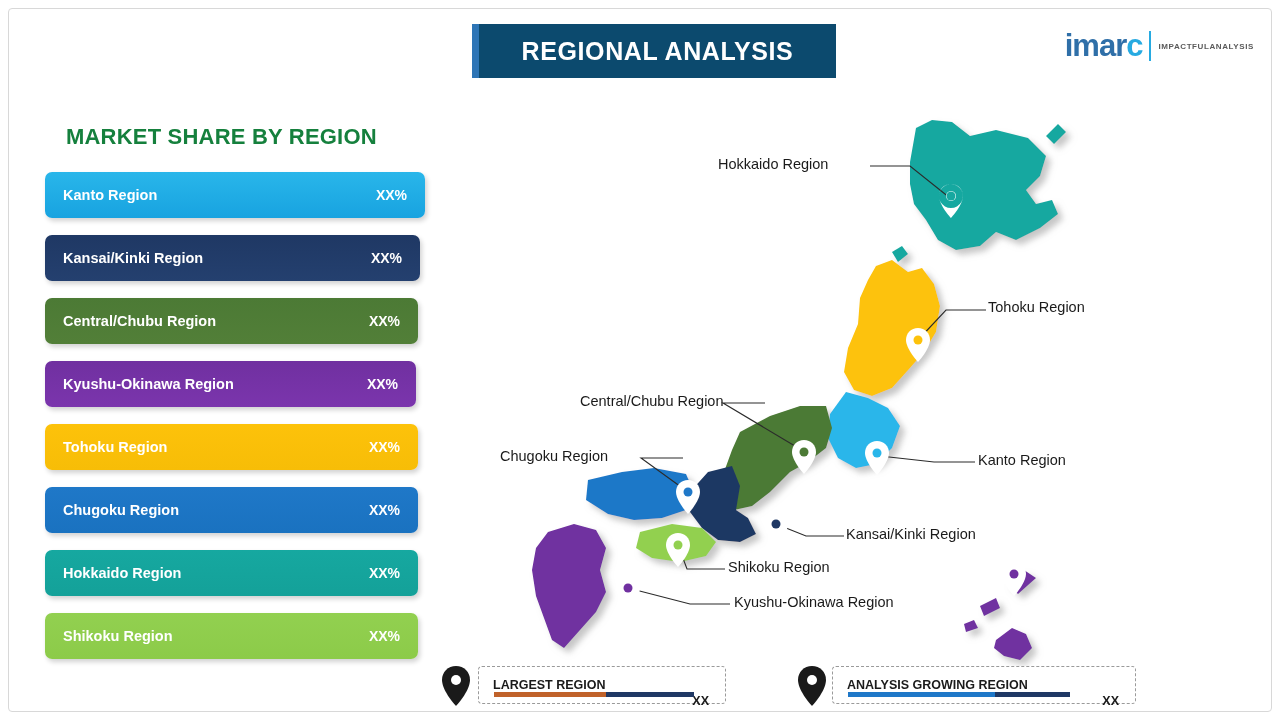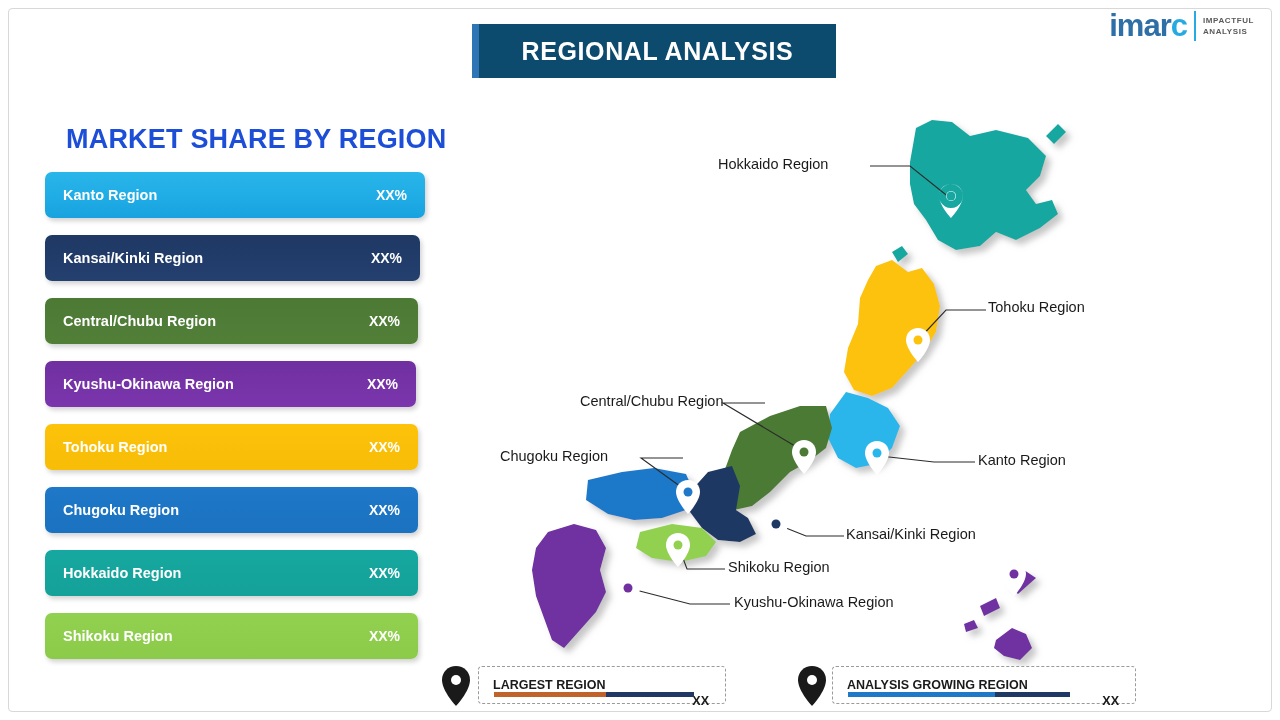--- a/index.html
+++ b/index.html
@@ -16,29 +16,29 @@
   
   .title-banner{
     position:absolute;left:472px;top:24px;width:364px;height:54px;
     background:#0c4a6e;border-left:7px solid #2e75b6;
     box-sizing:border-box;display:flex;align-items:center;justify-content:center;
   }
   .title-banner .t{
     color:#ffffff;font-size:25px;font-weight:bold;letter-spacing:.6px;
   }
   
-  .logo{position:absolute;right:26px;top:8px;display:flex;align-items:center;}
+  .logo{position:absolute;right:26px;top:28px;display:flex;align-items:center;}
   .logo .word{font-size:31px;font-weight:bold;color:#2f6fa8;letter-spacing:-1px;}
   .logo .word .c{color:#27aae1;}
   .logo .bar{width:2px;height:30px;background:#27aae1;margin:0 7px;}
-  .logo .sub{display:flex;flex-direction:column;justify-content:center;}
+  .logo .sub{display:flex;flex-direction:row;justify-content:center;}
   .logo .sub span{font-size:8px;font-weight:bold;color:#5a5a5a;letter-spacing:.6px;line-height:11px;}
   
   .left-title{
-    position:absolute;left:66px;top:124px;font-size:27px;font-weight:bold;color:#1d4ed8;
+    position:absolute;left:66px;top:124px;font-size:22px;font-weight:bold;color:#15803d;
     letter-spacing:.2px;
   }
   .bars{position:absolute;left:45px;top:172px;width:390px;}
   .bar-row{
     position:relative;height:46px;margin-bottom:17px;border-radius:7px;
     display:flex;align-items:center;justify-content:space-between;
     padding:0 18px 0 18px;box-sizing:border-box;
     box-shadow:2px 3px 5px rgba(0,0,0,.18);
   }
   .bar-row .lbl{color:#fff;font-size:14.5px;font-weight:bold;}

